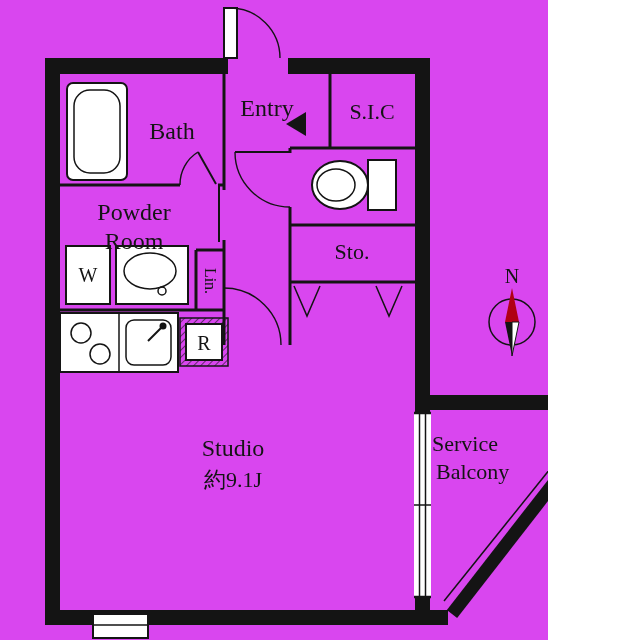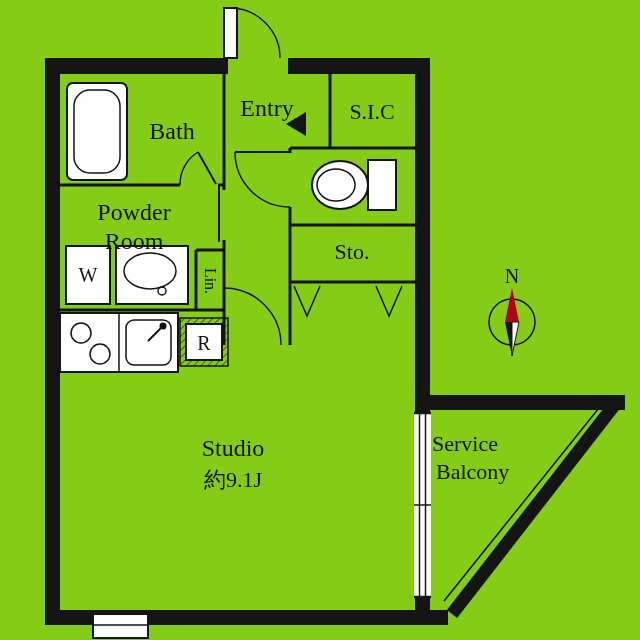--- a/index.html
+++ b/index.html
@@ -1,16 +1,16 @@
 <!DOCTYPE html>
 <html><head>
 <meta charset="utf-8">
 <style>
   html,body{margin:0;padding:0;background:#ffffff;}
-  .canvas{width:640px;height:640px;position:relative;background:#84cc16;overflow:hidden;}
+  .canvas{width:548px;height:640px;position:relative;background:#d946ef;overflow:hidden;}
   svg{display:block;}
   svg text{
     font-family:"Liberation Serif","DejaVu Serif",serif;
     fill:#141414;
   }
   .t24{font-size:24px;}
   .t22{font-size:22px;}
   .t20{font-size:20px;}
   .t16{font-size:16px;}
   .wall{fill:#141414;stroke:none;}

